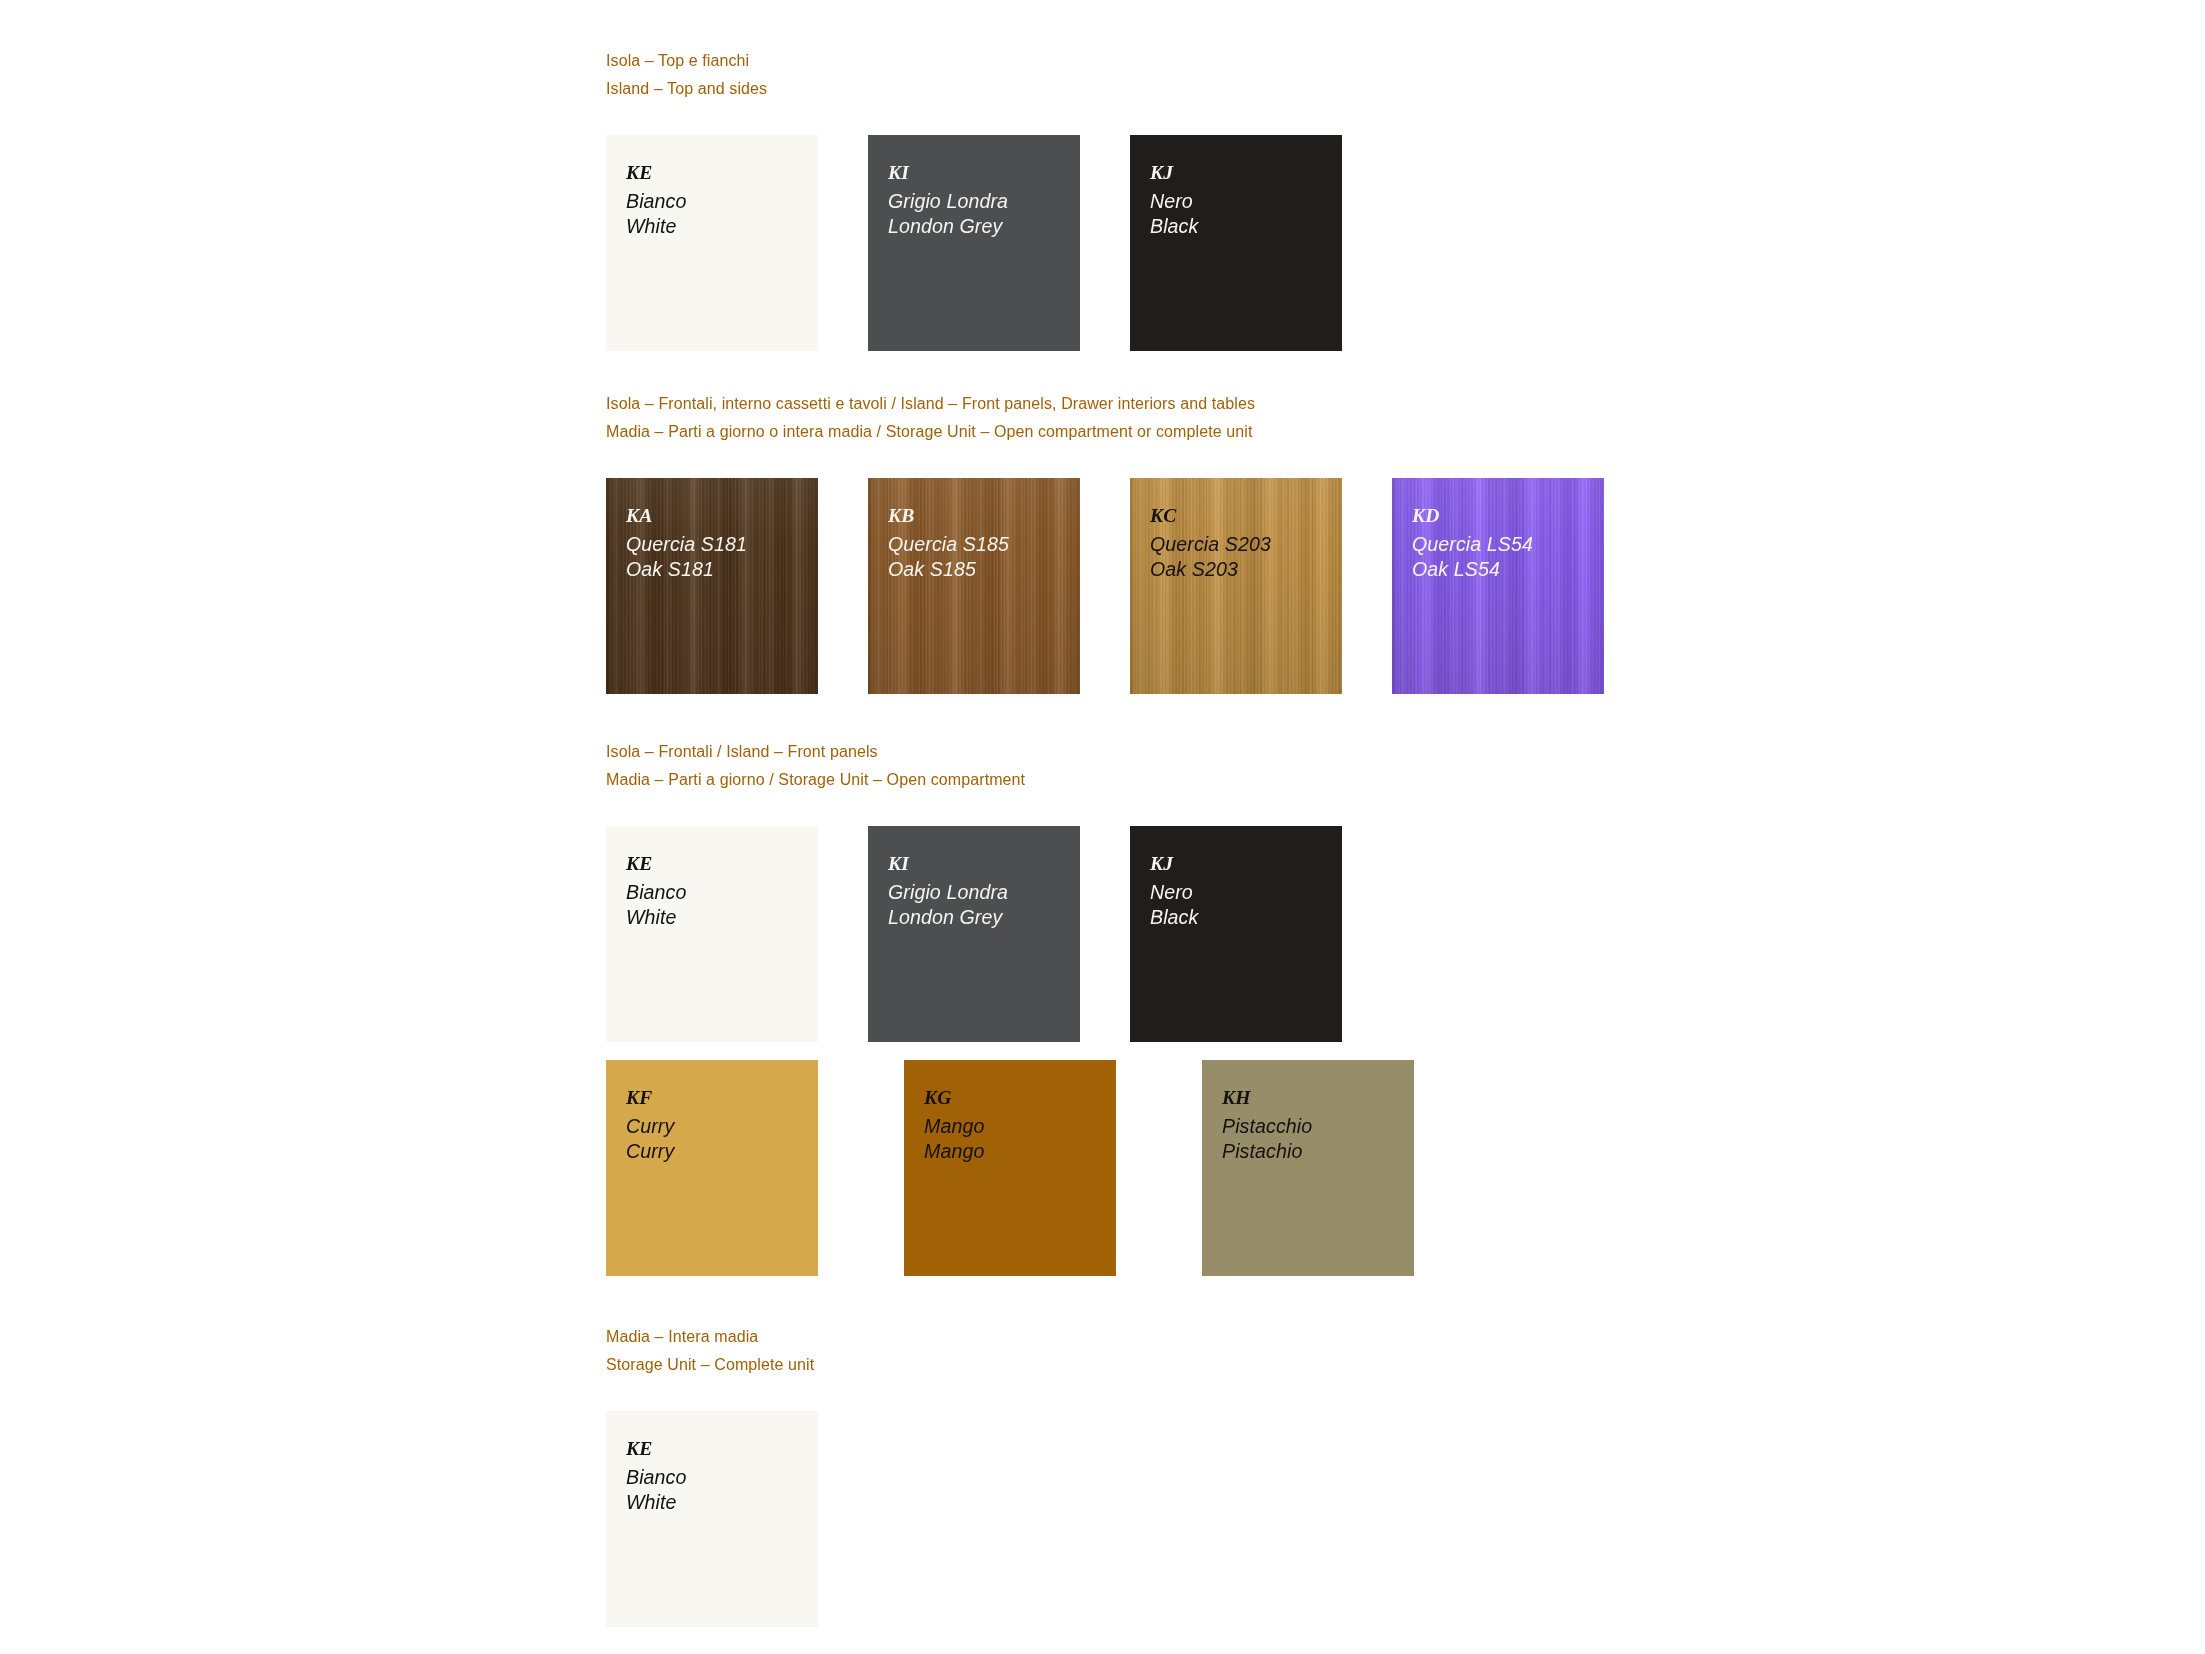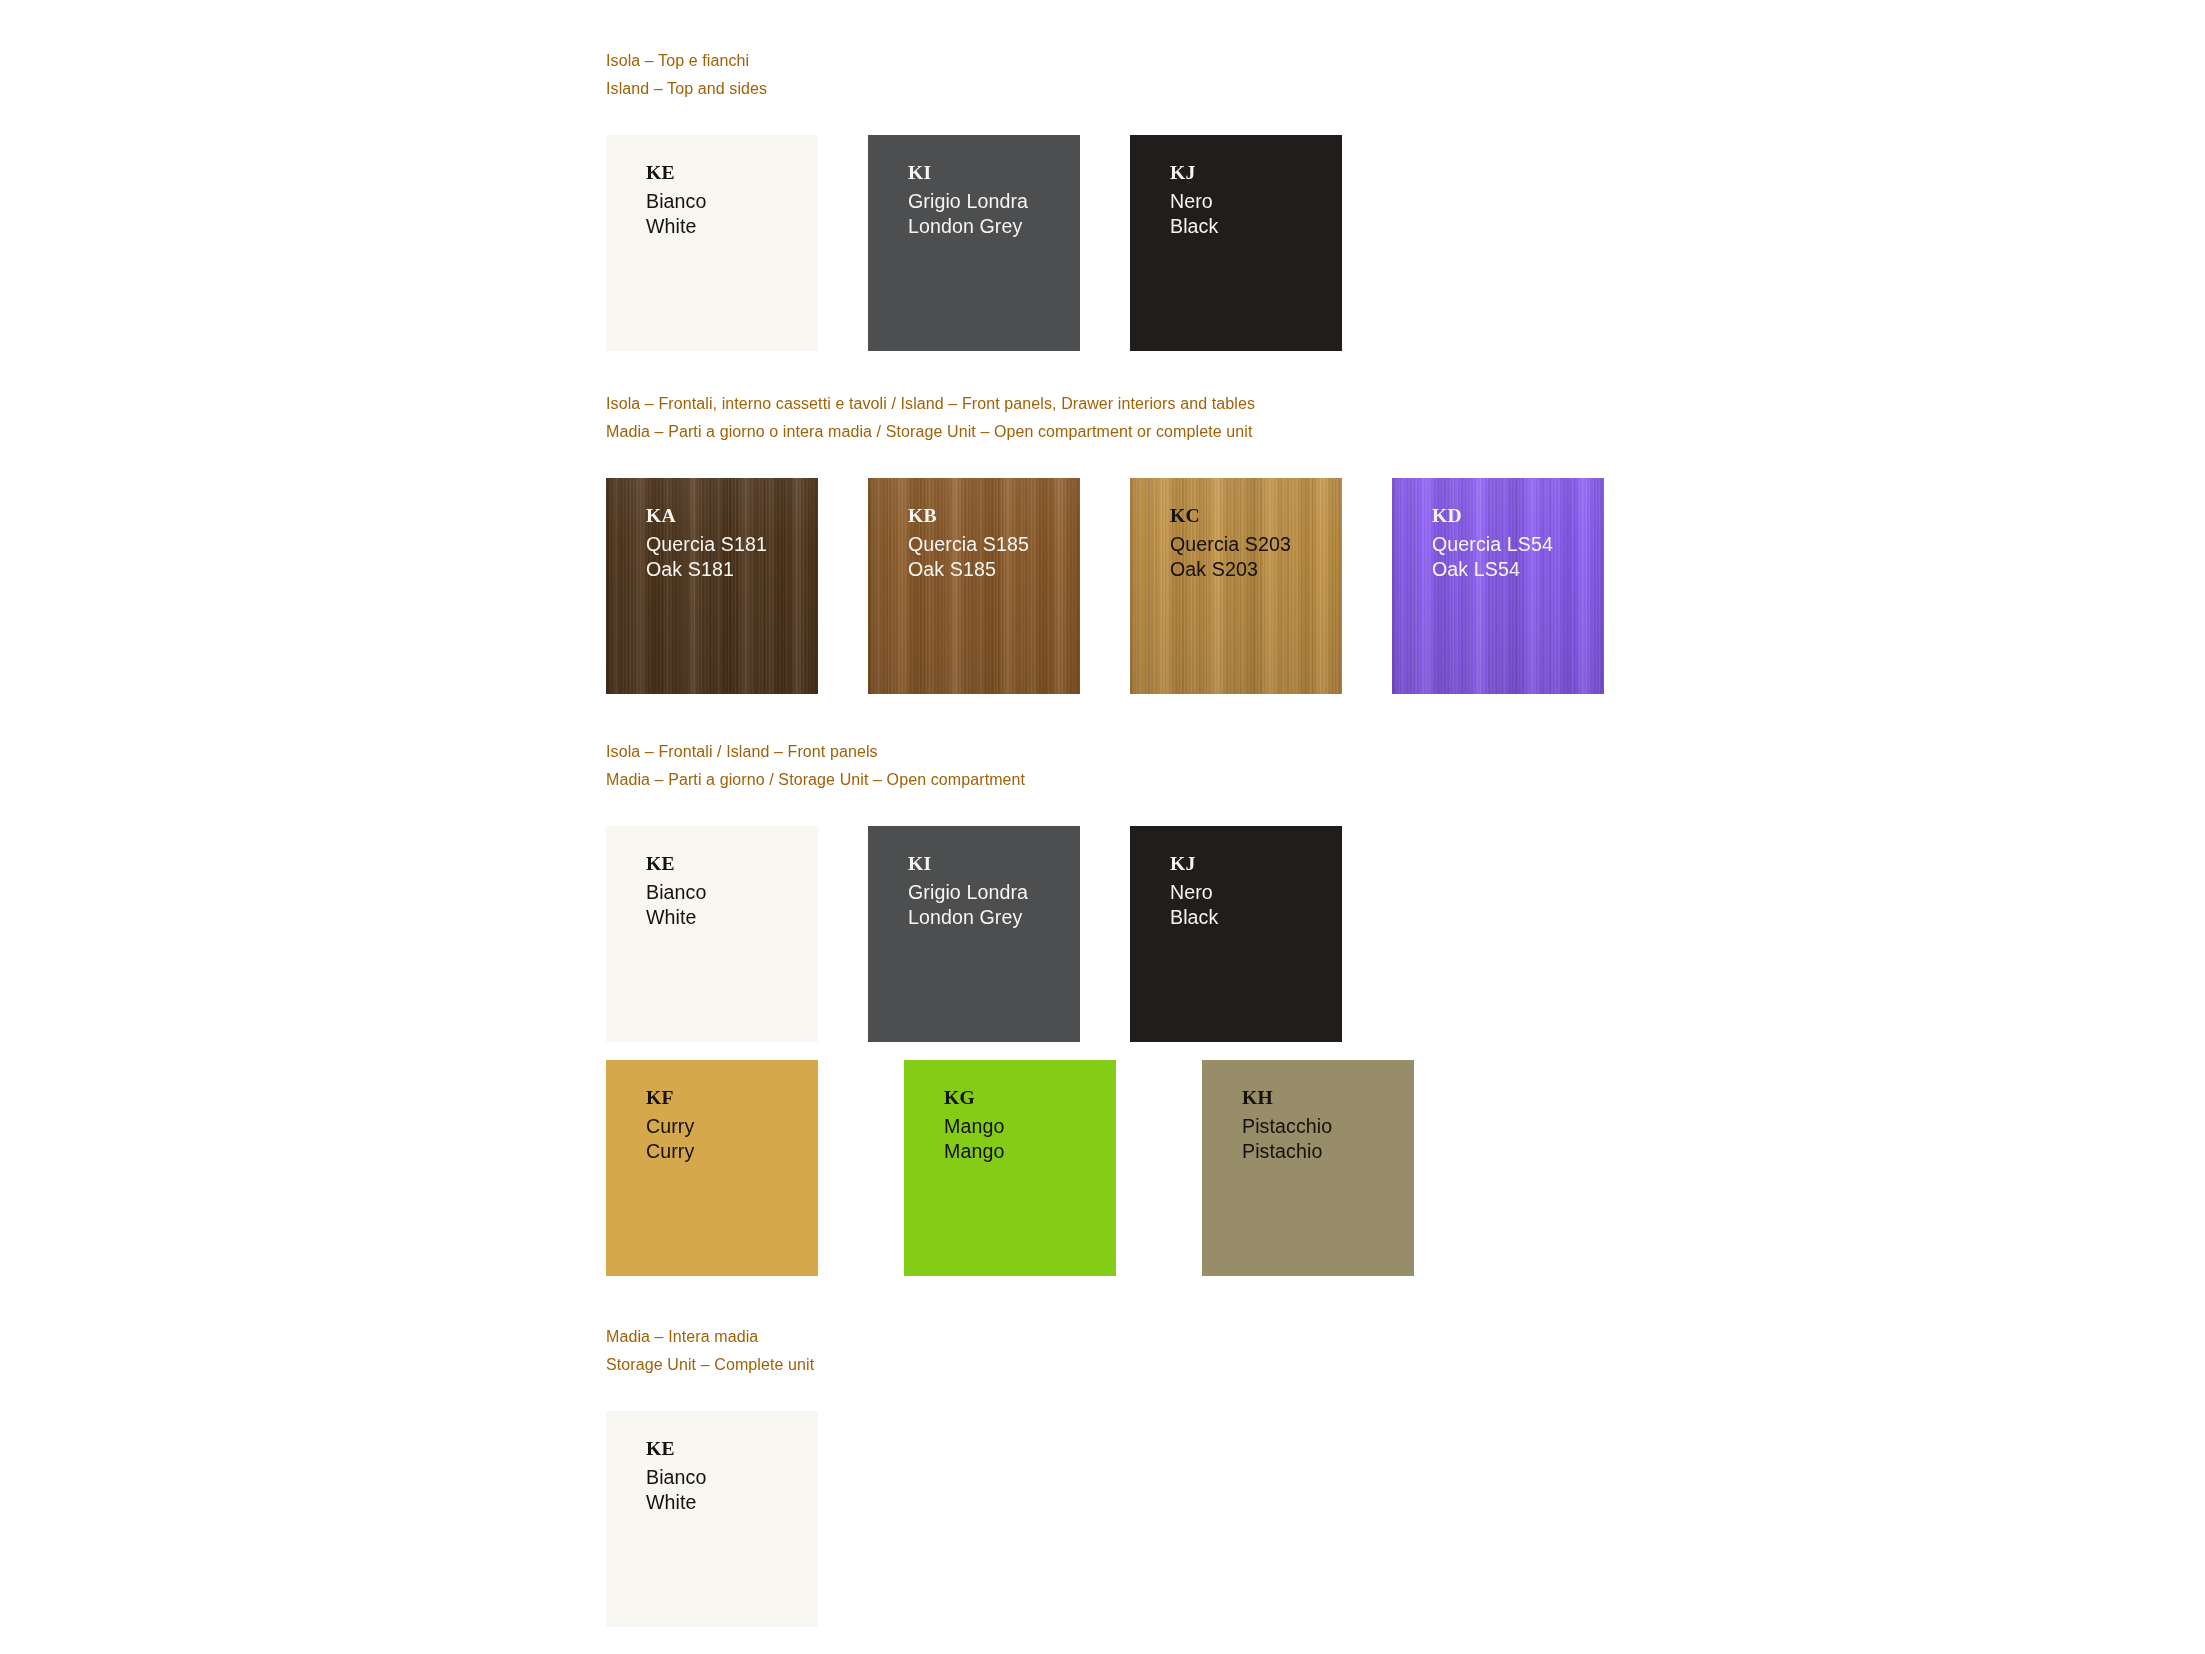--- a/index.html
+++ b/index.html
@@ -52,24 +52,25 @@
     width: 212px;
     height: 216px;
     margin-right: 50px;
     overflow: hidden;
     box-sizing: border-box;
   }
   .swatch:last-child { margin-right: 0; }
 
   .swatch-label {
     position: absolute;
-    left: 40px;
+    left: 20px;
     top: 27px;
     line-height: 1;
     pointer-events: none;
+    font-style: italic;
   }
 
   .code {
     display: block;
     font-family: "Liberation Serif", serif;
     font-weight: 700;
     font-size: 19.6px;
     line-height: 22px;
     letter-spacing: 0.3px;
     margin-bottom: 5.1px;
@@ -247,21 +248,21 @@
             </div>
           </div>
           <div class="swatch-row">
             <div class="swatch txt-dark" style="background: rgb(213, 168, 75);">
               <div class="swatch-label">
                 <span class="code">KF</span>
                 <span class="name-it">Curry</span>
                 <span class="name-en">Curry</span>
               </div>
             </div>
-            <div class="swatch txt-dark" style="background: #84cc16;">
+            <div class="swatch txt-dark" style="background: #a16207;">
               <div class="swatch-label">
                 <span class="code">KG</span>
                 <span class="name-it">Mango</span>
                 <span class="name-en">Mango</span>
               </div>
             </div>
             <div class="swatch txt-dark" style="background: rgb(151, 141, 104);">
               <div class="swatch-label">
                 <span class="code">KH</span>
                 <span class="name-it">Pistacchio</span>

